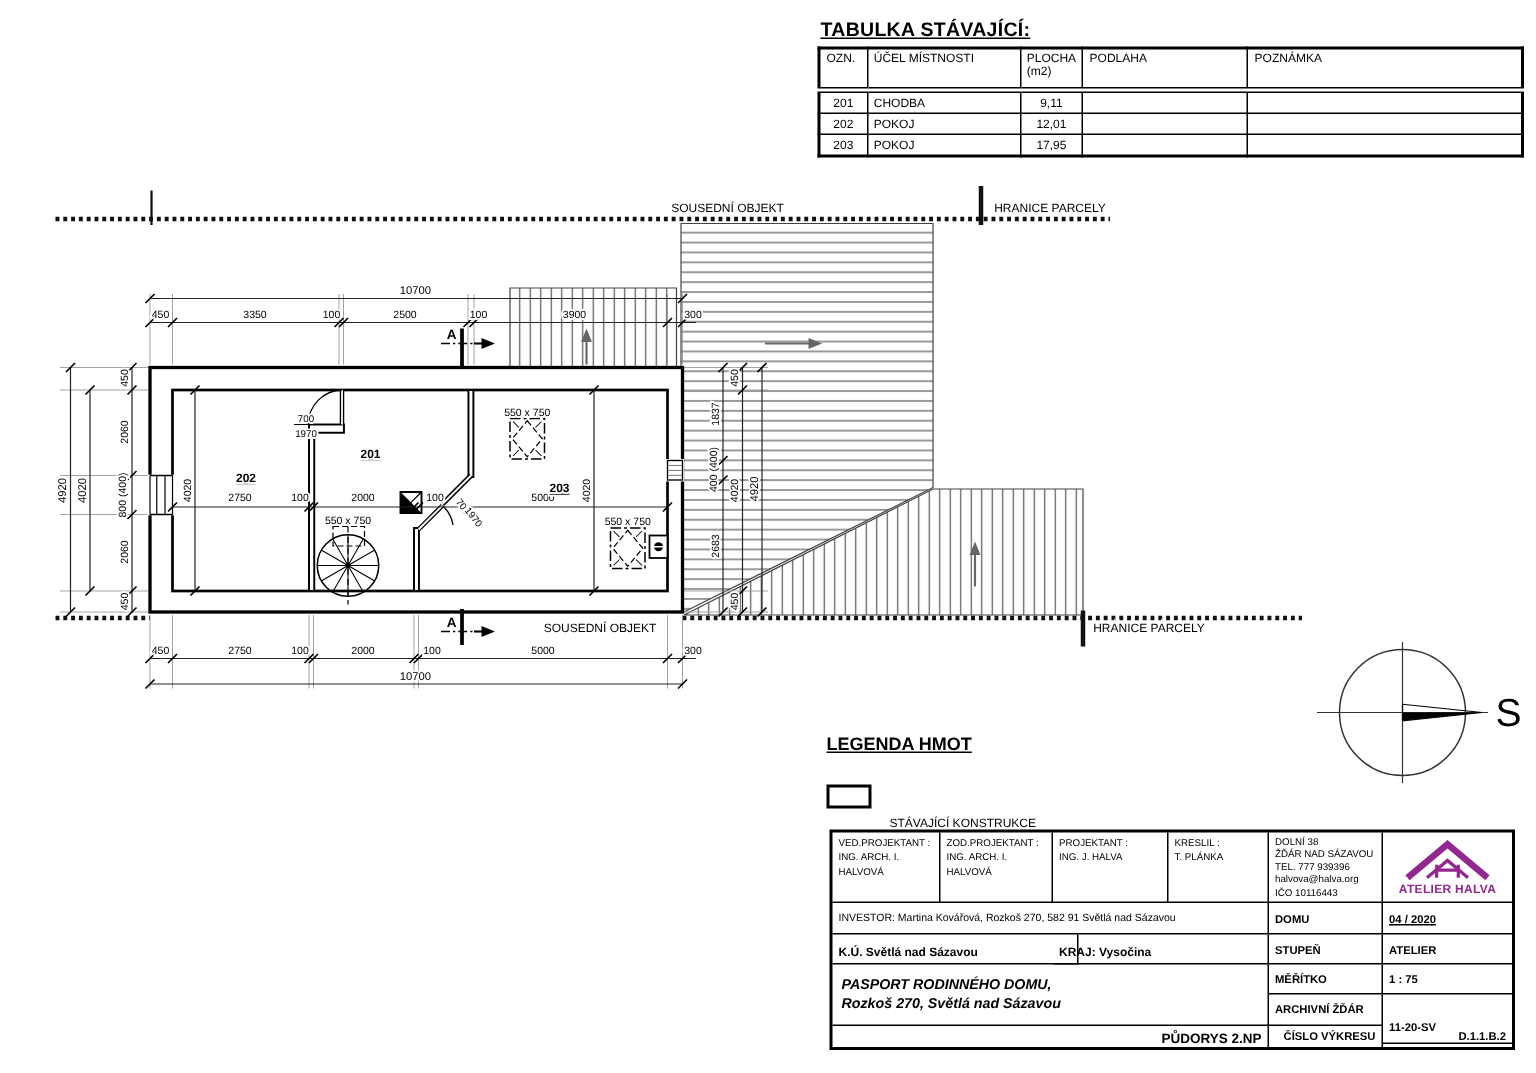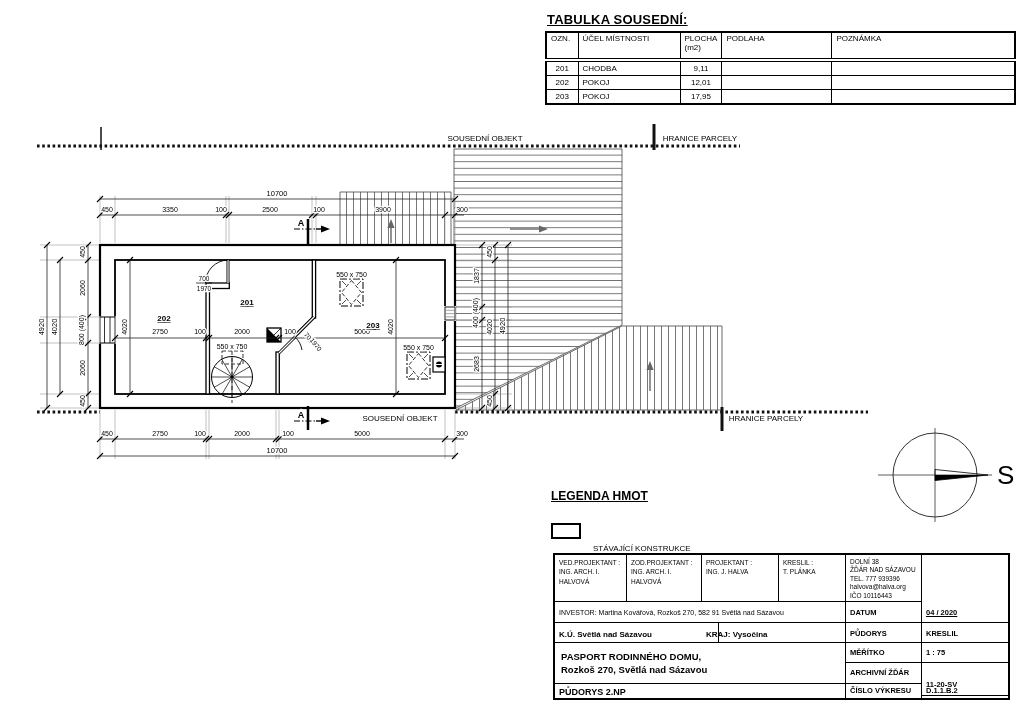--- a/index.html
+++ b/index.html
@@ -22,21 +22,21 @@
   
   .legend{position:absolute;left:551px;top:489px;}
   .legend h2{margin:0 0 5px 0;font-size:12px;text-decoration:underline;}
   .legend .row{display:flex;align-items:center;gap:12px;}
   .sw{display:inline-block;width:26px;height:12px;border:2px solid #000;background:#fff;}
   .legend .lab{font-size:8px;margin-top:36px;}
   
   .tb{position:absolute;left:553px;top:553px;width:457px;height:147px;border:2px solid #000;box-sizing:border-box;}
   .cell{position:absolute;box-sizing:border-box;border-right:1.5px solid #000;border-bottom:1.5px solid #000;
         padding:3px 4px;font-size:6.5px;line-height:1.45;overflow:hidden;}
-  .cell.nr{border-right:none;} .cell.nb{border-bottom:none;}
+  .cell.nr{border-right:none;} .cell.nb{border-bottom:none;text-align:right;}
   .lab8{font-size:7.5px;font-weight:bold;} .val8{font-size:7.5px;font-weight:bold;}
   .big{font-size:9.5px;font-weight:bold;line-height:1.35;padding-top:8px;padding-left:6px;}
   .bold85{font-size:8px;font-weight:bold;}
   .inv{font-size:7px;padding-top:6px;}
   .logo-cell{display:flex;flex-direction:column;align-items:center;justify-content:flex-start;padding:2px;}
   .logo-txt{color:#92278F;font-weight:bold;font-size:8px;letter-spacing:.2px;white-space:nowrap;}
 </style>
 </head>
 <body>
 <div id="page">
@@ -268,21 +268,21 @@
     <line x1="878" y1="475" x2="992" y2="475" stroke="#333" stroke-width="0.8"></line>
     <line x1="935" y1="428" x2="935" y2="522" stroke="#333" stroke-width="0.8"></line>
     <polygon points="935,469.5 988,475 935,480.5" fill="none" stroke="#000" stroke-width="0.8"></polygon>
     <polygon points="935,475 988,475 935,480.5" fill="#000"></polygon>
     <text x="997" y="484" class="t26">S</text>
   </g>
 </svg>
 
 
 <div class="rt">
-  <h2>TABULKA SOUSEDNÍ:</h2>
+  <h2>TABULKA STÁVAJÍCÍ:</h2>
   <table class="rooms">
     <colgroup>
           <col style="width:32px">
           <col style="width:102px">
           <col style="width:38px">
           <col style="width:110px">
           <col style="width:183px">
         </colgroup>
     <thead>
       <tr>
@@ -346,31 +346,39 @@
     <div>KRESLIL :</div>
         <div>T. PLÁNKA</div>
   </div>
   <div class="cell" style="left:291px;top:0;width:76px;height:47px;line-height:1.3;">
     <div>DOLNÍ 38</div>
         <div>ŽĎÁR NAD SÁZAVOU</div>
     <div>TEL. 777 939396</div>
         <div>halvova@halva.org</div>
     <div>IČO 10116443</div>
   </div>
+  <div class="cell nr logo-cell" style="left:367px;top:0;width:86px;height:47px;">
+    <svg width="62" height="32" viewBox="0 0 86 40">
+      <path d="M6,38 L43,7 L80,38" fill="none" stroke="#92278F" stroke-width="6" stroke-linejoin="miter"></path>
+      <path d="M24,38 L43,22 L62,38" fill="none" stroke="#92278F" stroke-width="3"></path>
+      <path d="M33,38 V26 M53,38 V26 M33,31 H53" fill="none" stroke="#92278F" stroke-width="3"></path>
+    </svg>
+    <div class="logo-txt">ATELIER HALVA</div>
+  </div>
 
   <div class="cell inv" style="left:0;top:47px;width:291px;height:21px;">INVESTOR: Martina Kovářová, Rozkoš 270, 582 91 Světlá nad Sázavou</div>
-  <div class="cell lab8" style="left:291px;top:47px;width:76px;height:21px;padding-top:6px;">DATUM</div>
+  <div class="cell lab8" style="left:291px;top:47px;width:76px;height:21px;padding-top:6px;">DOMU</div>
   <div class="cell nr val8" style="left:367px;top:47px;width:86px;height:21px;padding-top:6px;text-decoration:underline;">04 / 2020</div>
 
   <div class="cell bold85" style="left:0;top:68px;width:164px;height:20px;padding-top:6px;">K.Ú. Světlá nad Sázavou</div>
   <div class="cell bold85" style="left:147px;top:68px;width:144px;height:20px;padding-top:6px;">KRAJ: Vysočina</div>
-  <div class="cell lab8" style="left:291px;top:68px;width:76px;height:20px;padding-top:6px;">PŮDORYS</div>
-  <div class="cell nr val8" style="left:367px;top:68px;width:86px;height:20px;padding-top:6px;">KRESLIL</div>
-
-  <div class="cell big" style="left:0;top:88px;width:291px;height:41px;">
+  <div class="cell lab8" style="left:291px;top:68px;width:76px;height:20px;padding-top:6px;">STUPEŇ</div>
+  <div class="cell nr val8" style="left:367px;top:68px;width:86px;height:20px;padding-top:6px;">ATELIER</div>
+
+  <div class="cell big" style="left:0;top:88px;width:291px;height:41px;font-style:italic;">
     <div>PASPORT RODINNÉHO DOMU,</div>
         <div>Rozkoš 270, Světlá nad Sázavou</div>
   </div>
   <div class="cell lab8" style="left:291px;top:88px;width:76px;height:20px;padding-top:5px;">MĚŘÍTKO</div>
   <div class="cell nr val8" style="left:367px;top:88px;width:86px;height:20px;padding-top:5px;">1 : 75</div>
   <div class="cell lab8" style="left:291px;top:108px;width:76px;height:21px;padding-top:5px;">ARCHIVNÍ ŽĎÁR</div>
   <div class="cell nr val8" style="left:367px;top:108px;width:86px;height:21px;padding-top:5px;margin-top:12px;">11-20-SV</div>
 
   <div class="cell nb" style="left:0;top:129px;width:291px;height:14px;font-size:9px;font-weight:bold;padding-top:2px;">PŮDORYS 2.NP</div>
   <div class="cell nb lab8" style="left:291px;top:129px;width:76px;height:14px;padding-top:2px;">ČÍSLO VÝKRESU</div>

